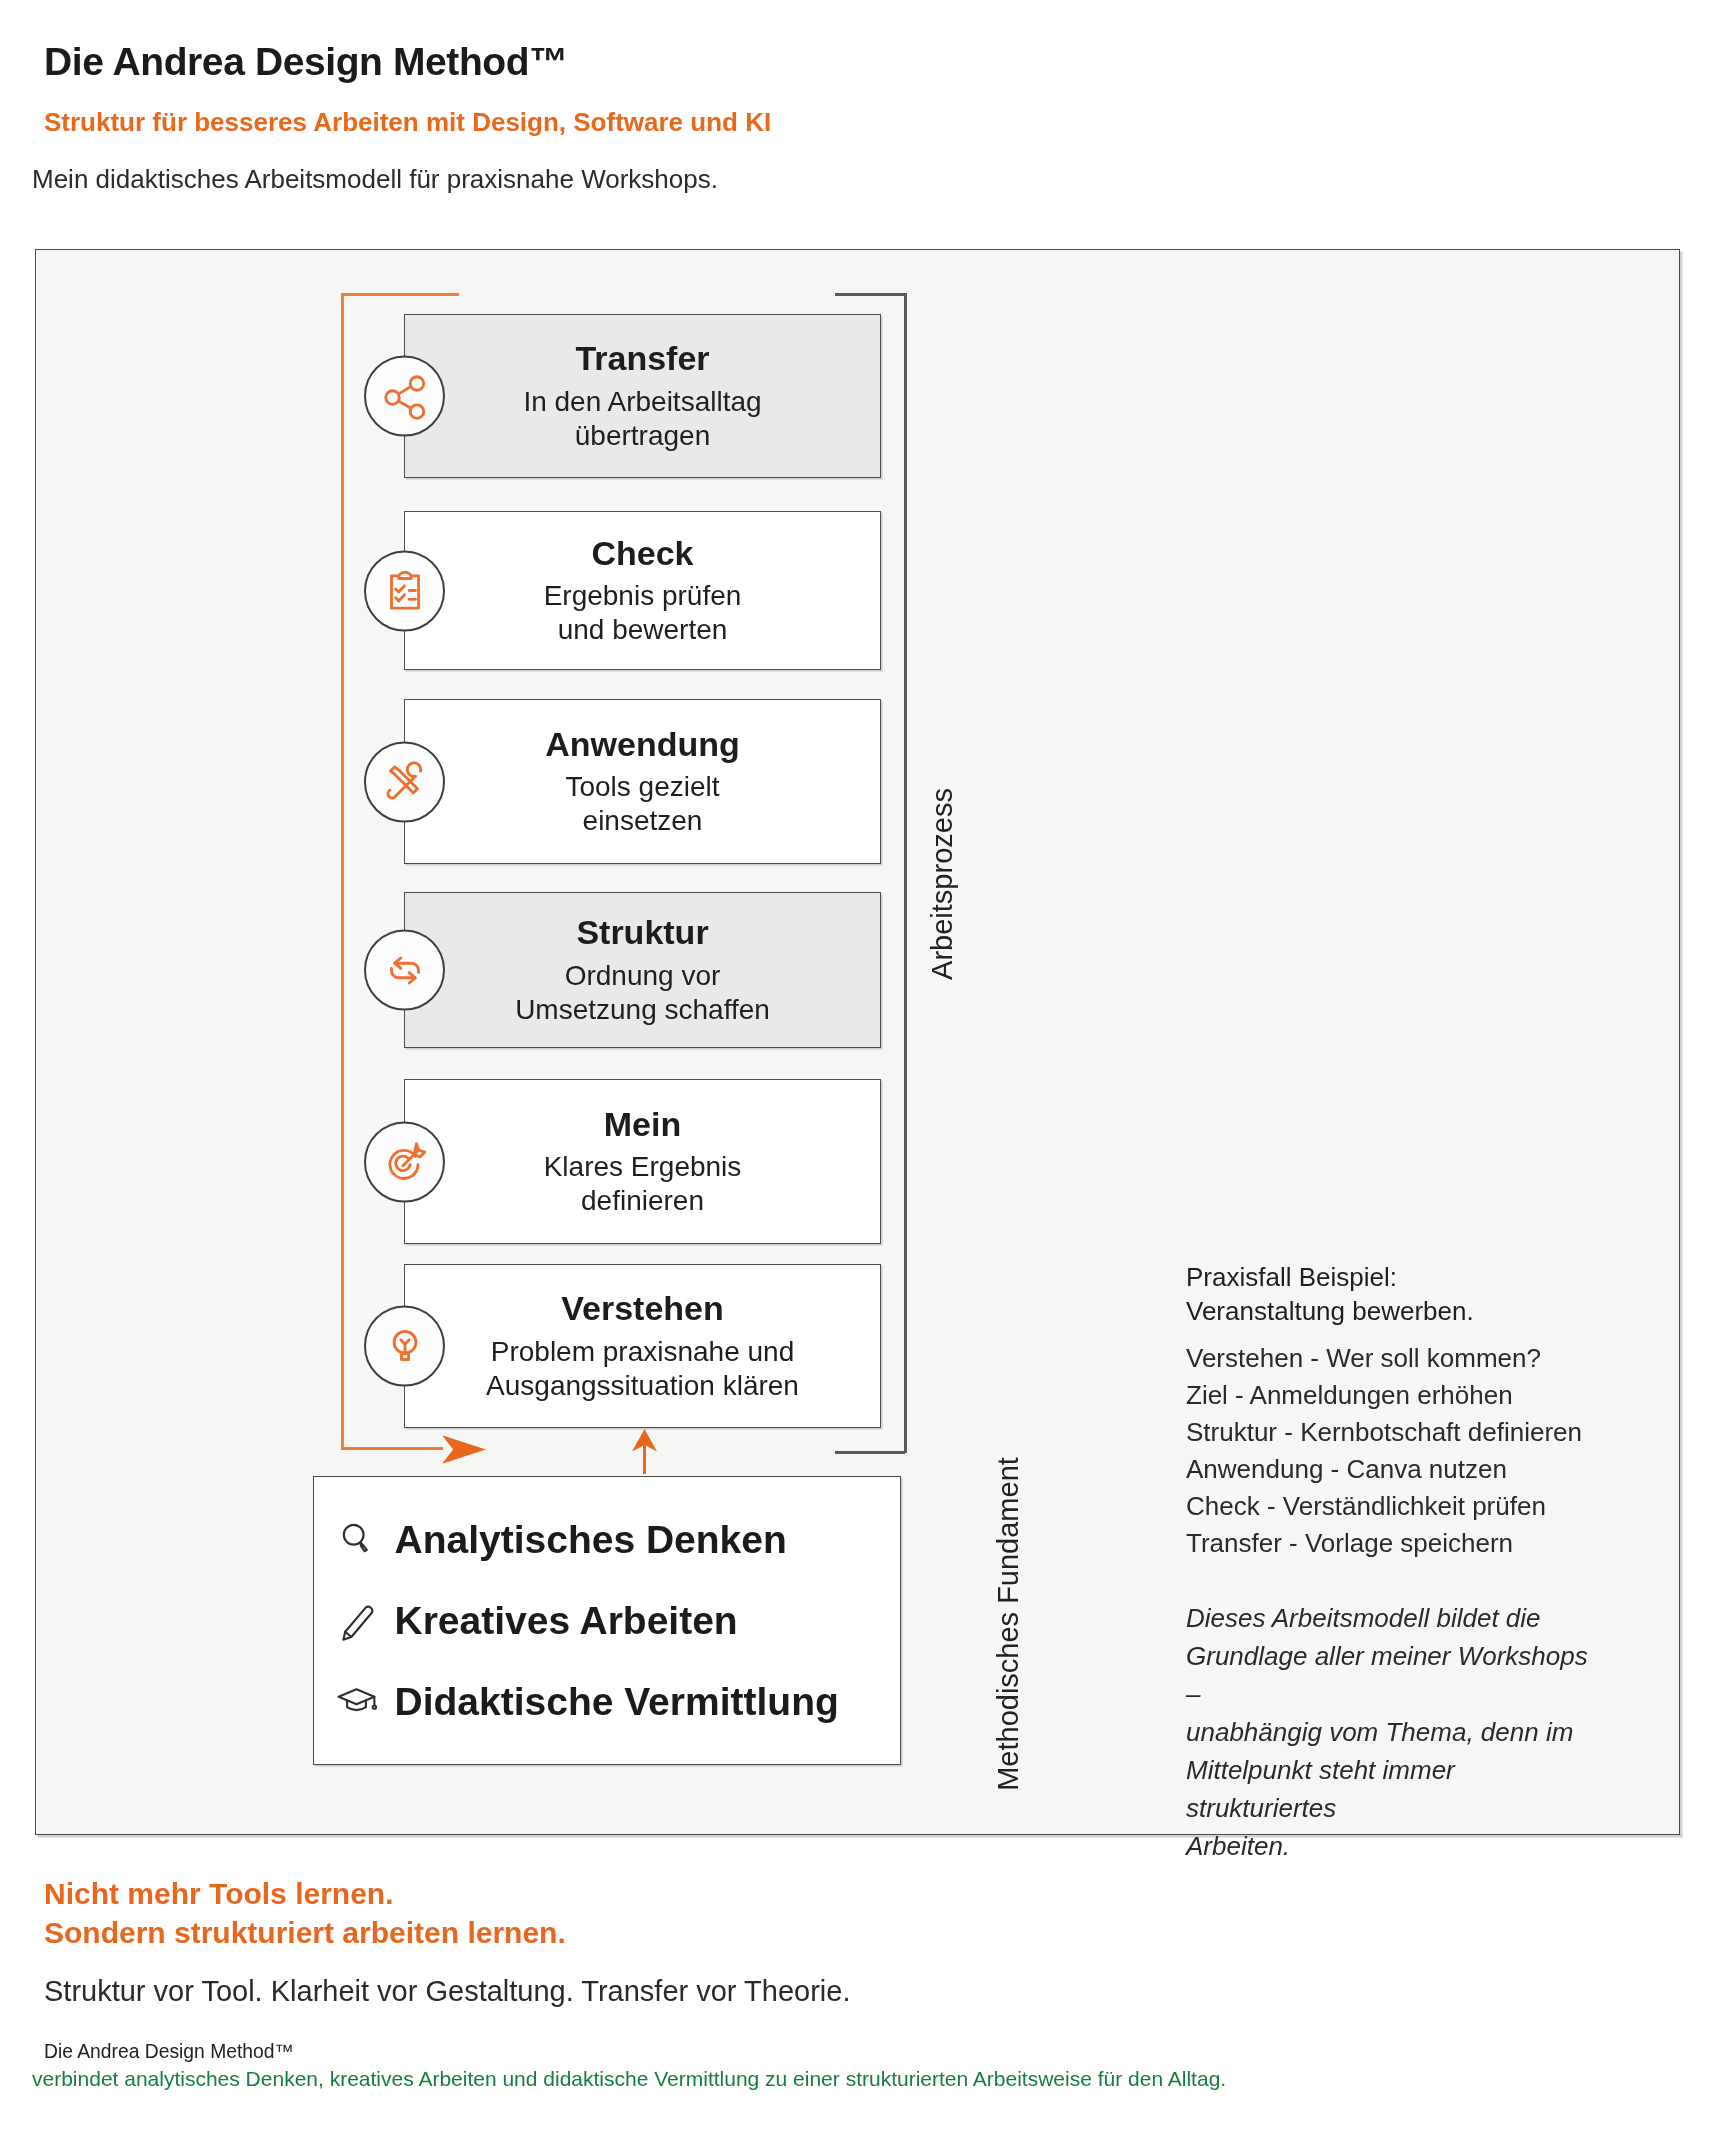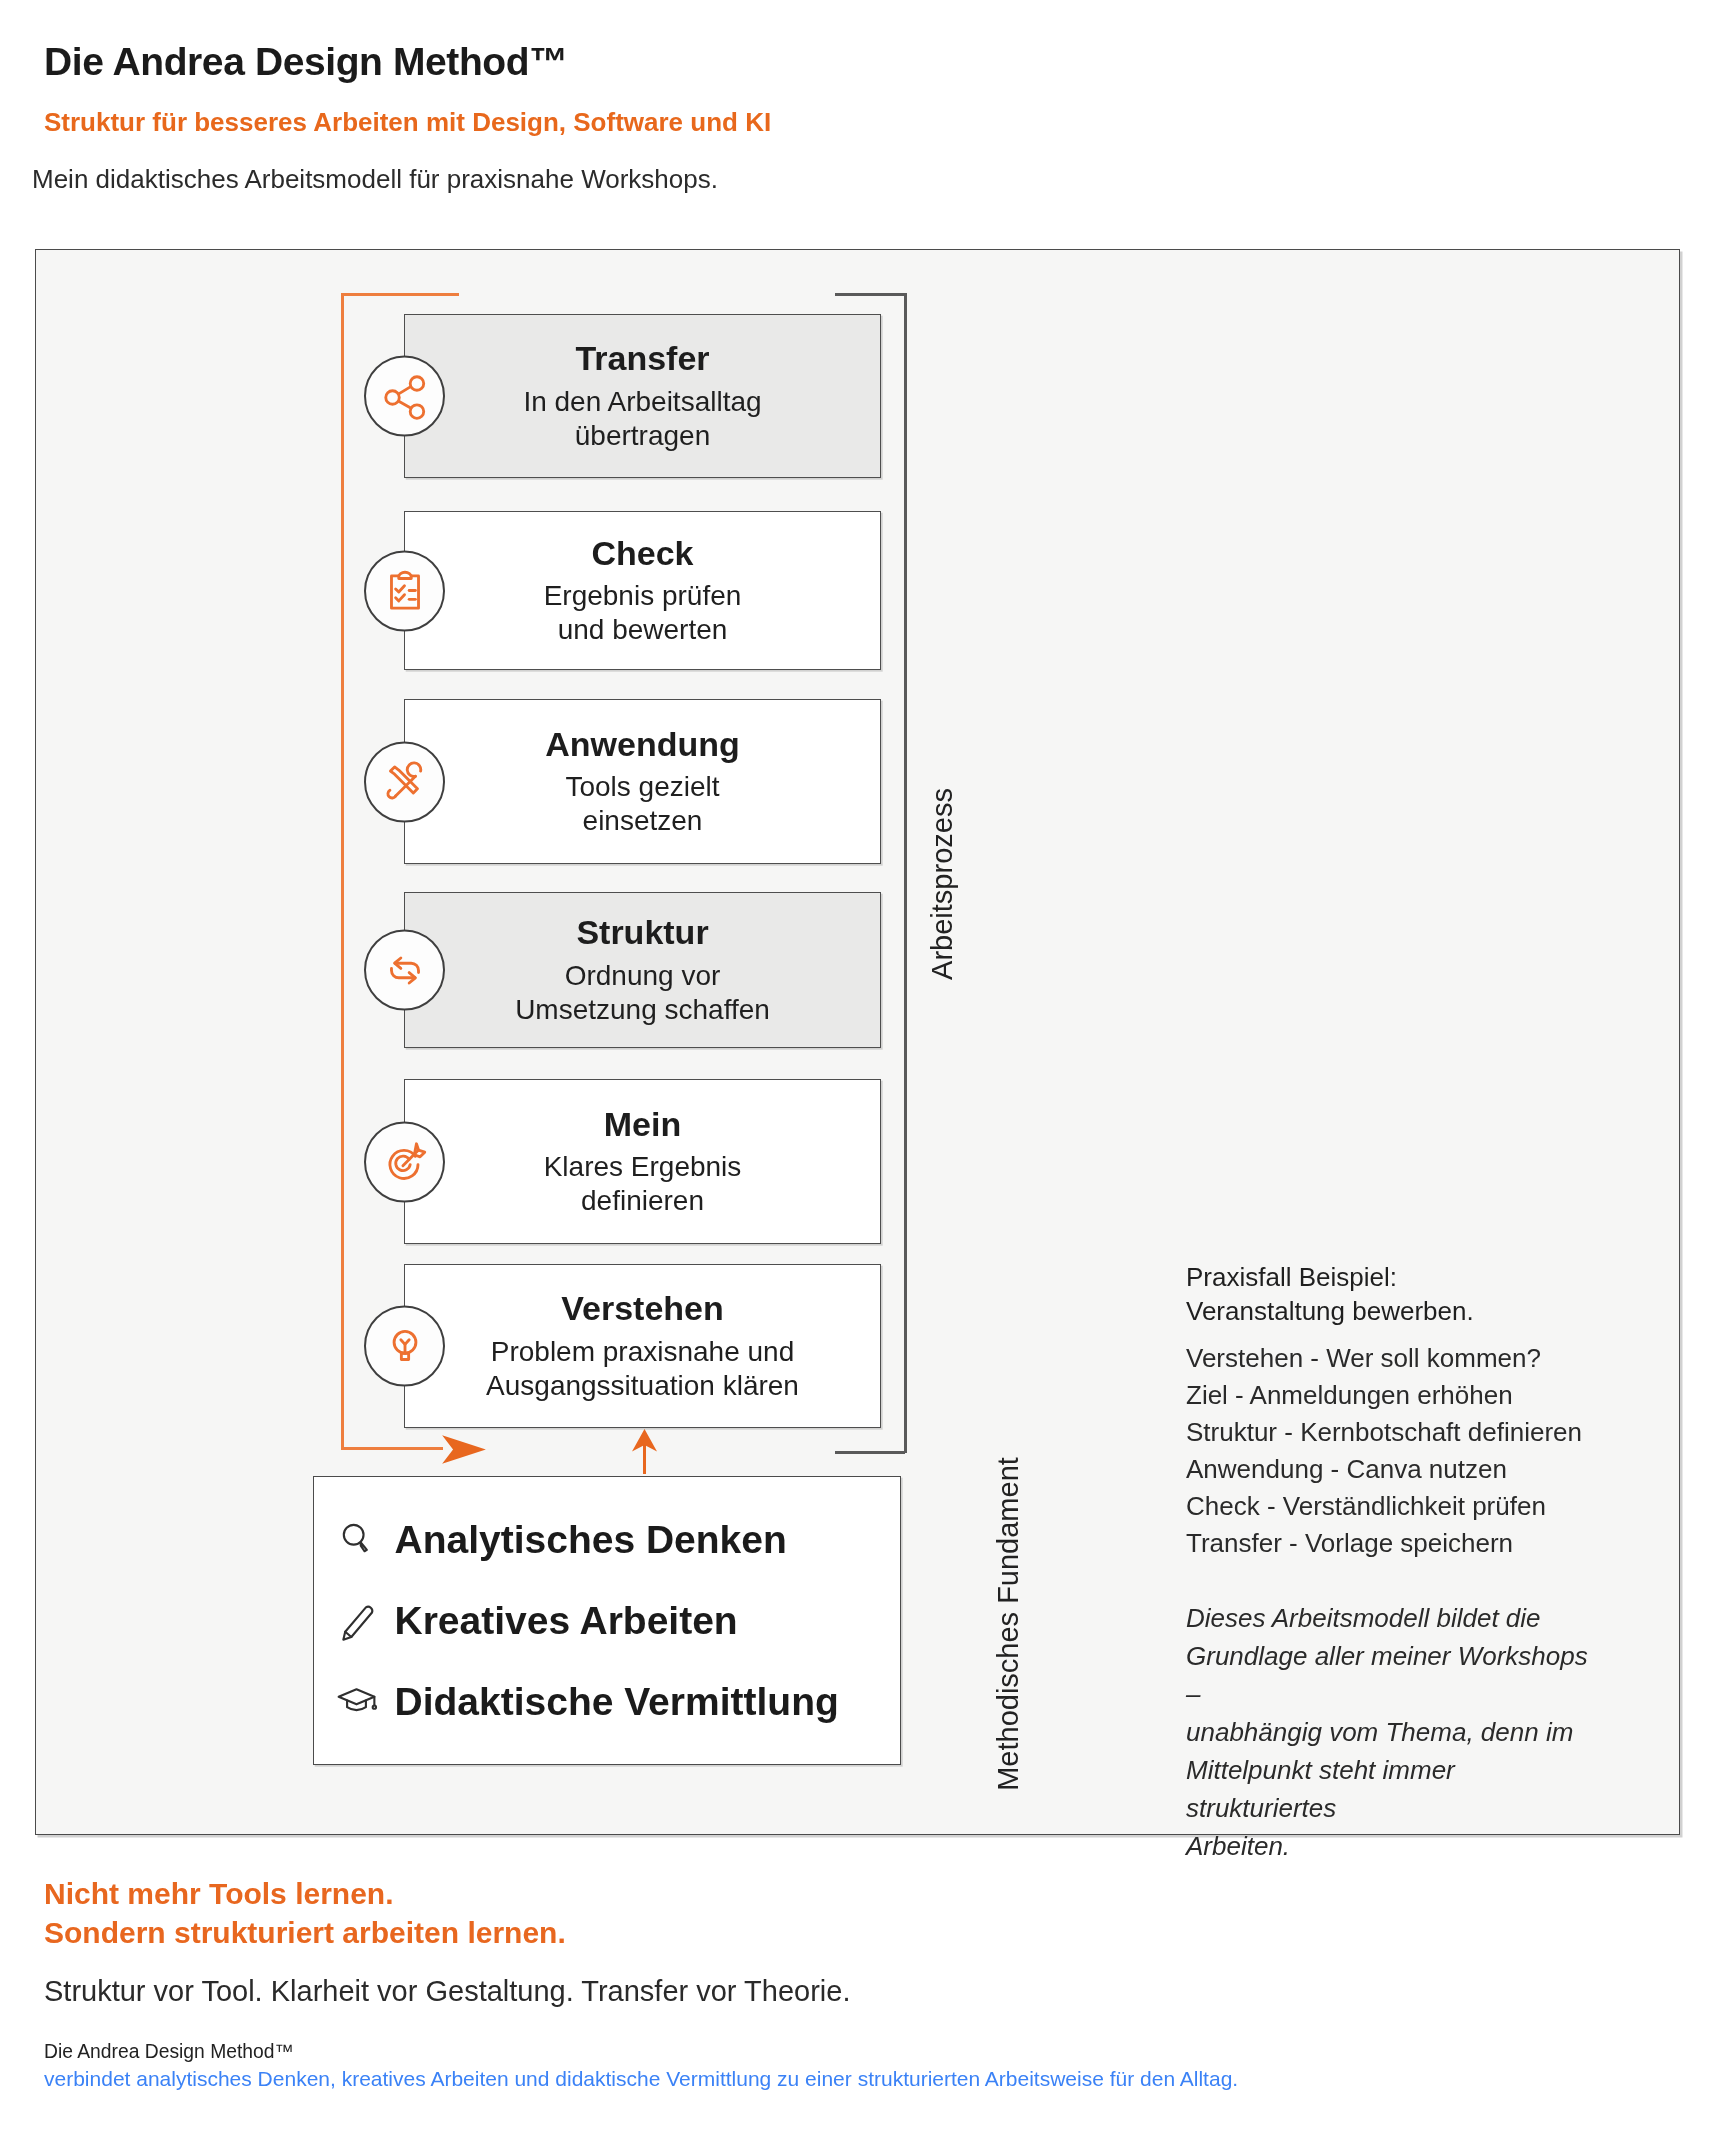--- a/index.html
+++ b/index.html
@@ -51,21 +51,21 @@
 
   .example{left:1150px;top:1010px;width:453px;}
   .example-heading{font-size:26px;font-weight:400;line-height:34px;color:#1f1f1f;}
   .example-list{margin-top:11.7px;font-size:26px;line-height:37px;color:#2a2a2a;}
   .example-note{margin-top:37px;font-size:26px;line-height:38px;color:#2a2a2a;
                 font-style:italic;white-space:pre-line;width:420px;}
 
   .claim{left:44px;top:1874px;font-size:30px;font-weight:700;line-height:39px;color:#e8671f;}
   .principles{left:44px;top:1975px;font-size:29px;color:#2a2a2a;}
   .brand{left:44px;top:2041px;font-size:19.3px;color:#222;}
-  .brand-desc{left:44px;top:2067px;font-size:21px;color:#3b82f6;}
+  .brand-desc{left:32px;top:2067px;font-size:21px;color:#15803d;}
 
   svg{display:block;}
 </style>
 </head>
 <body>
 
 <div class="page">
 
   <div class="abs title">Die Andrea Design Method™</div>
   <div class="abs subtitle">Struktur für besseres Arbeiten mit Design, Software und KI</div>

